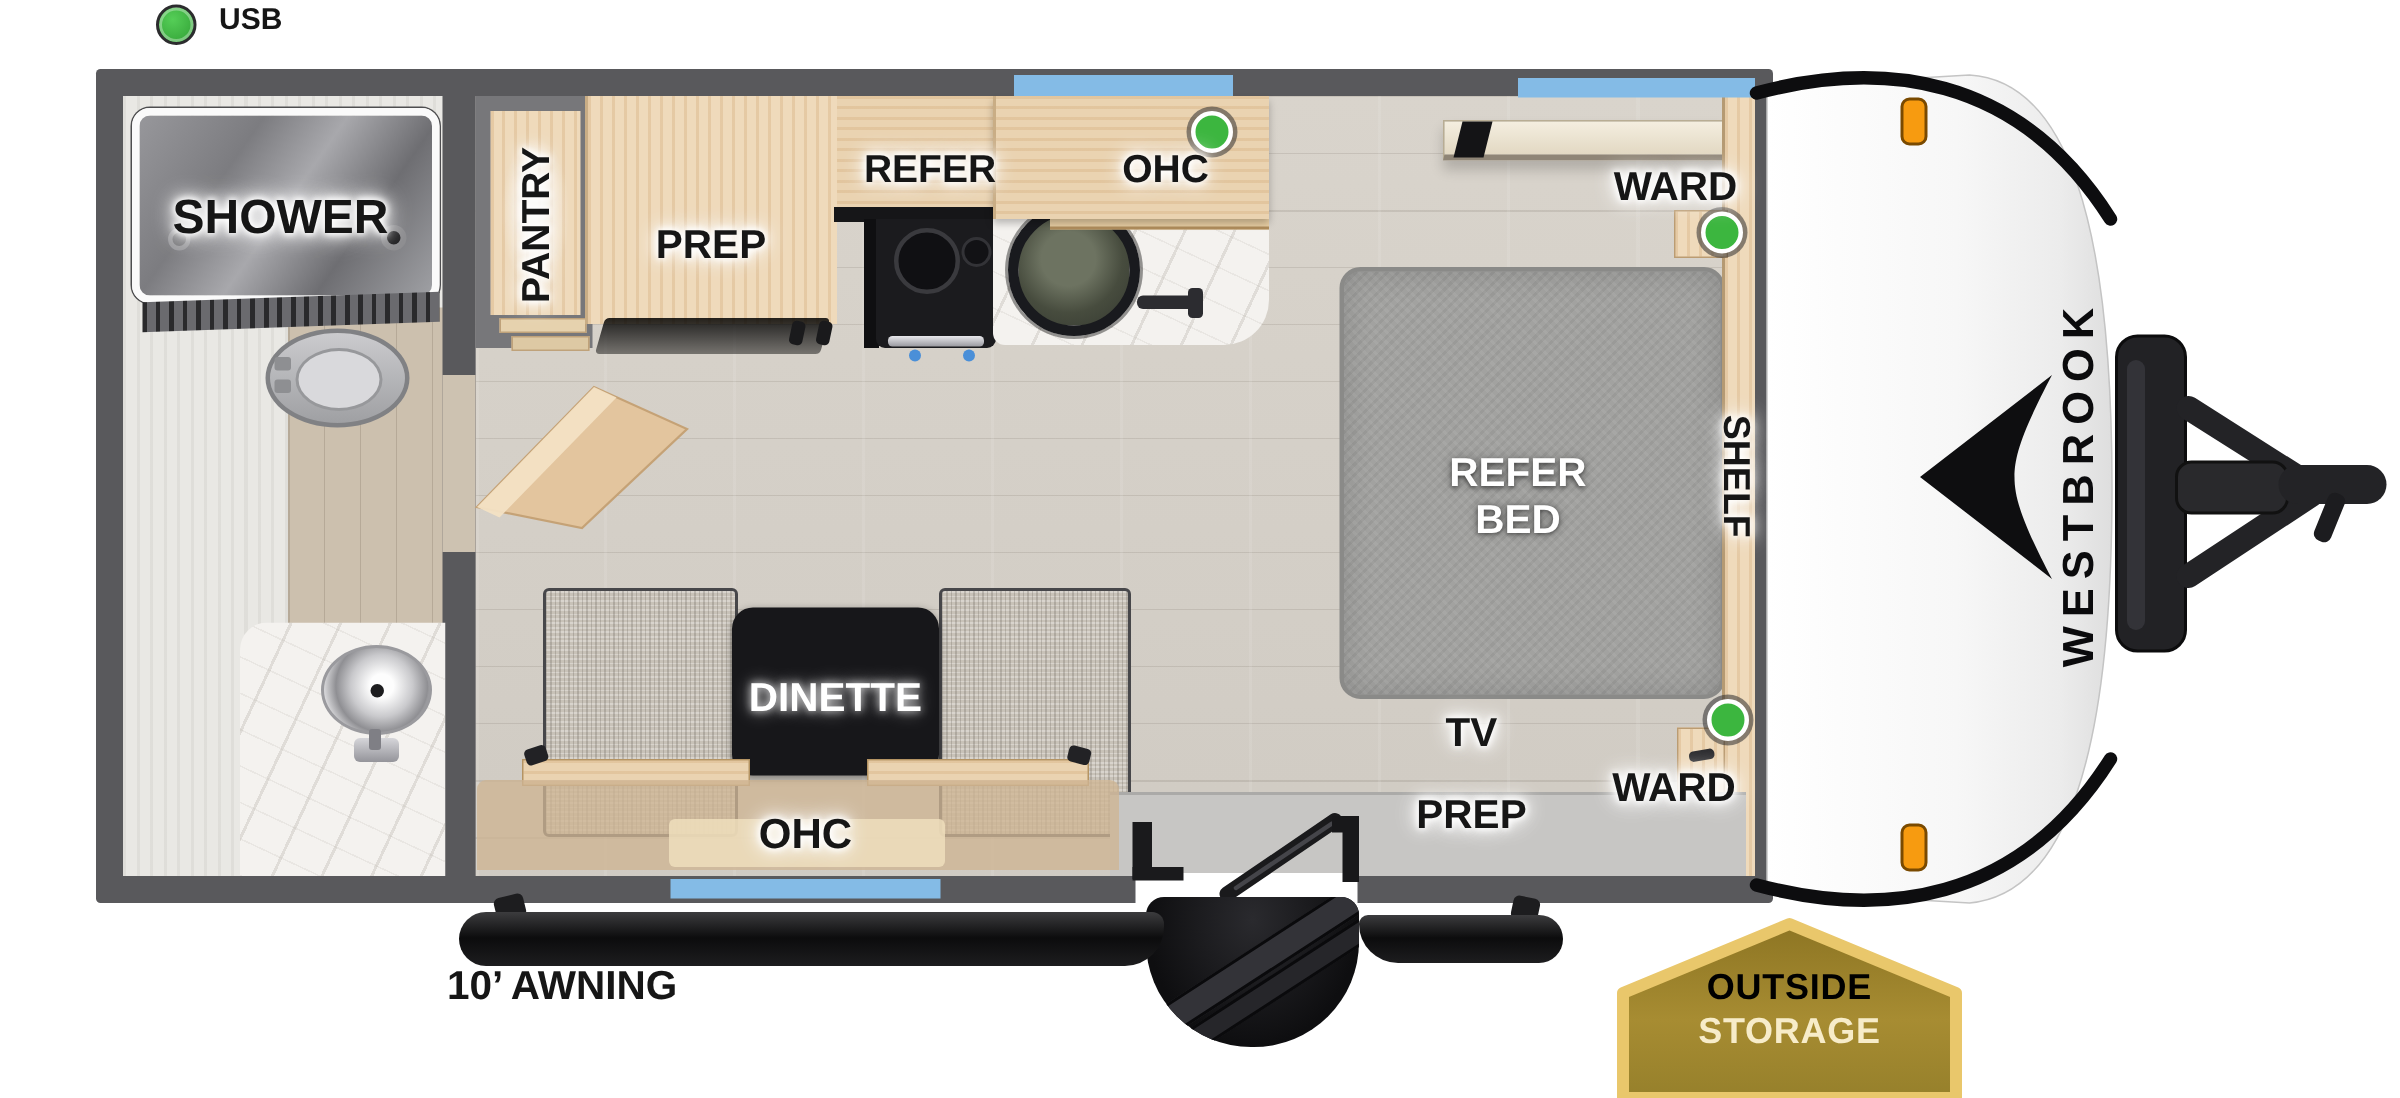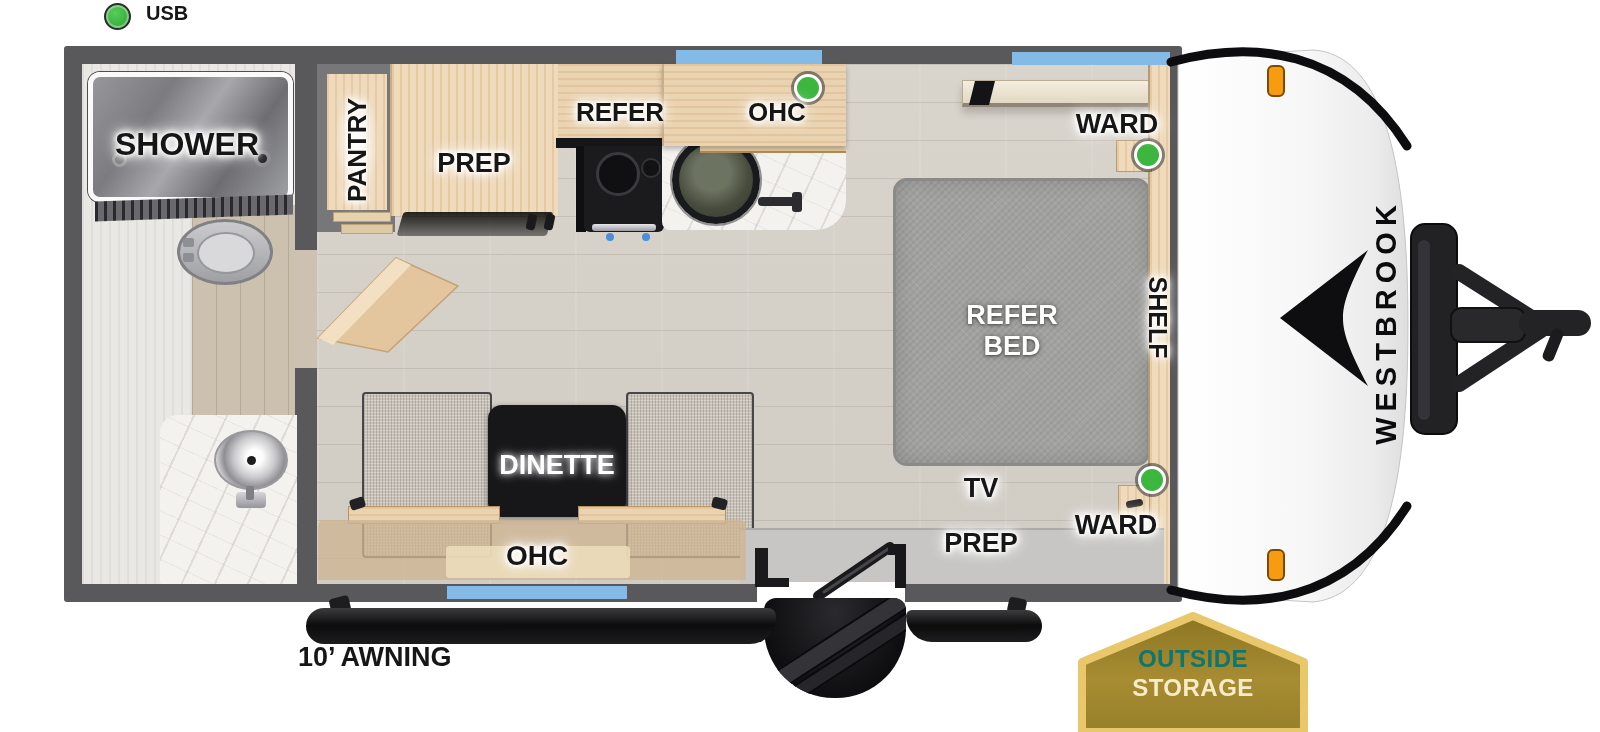--- a/index.html
+++ b/index.html
@@ -201,21 +201,21 @@
   <svg class="abs" style="left:1075px;top:610px;" width="236" height="122" viewBox="0 0 236 122">
     <path d="M118,6 L229,52 L229,122 L7,122 L7,52 Z" fill="url(#goldBG)" stroke="#e9c76b" stroke-width="8" stroke-linejoin="round"></path>
     <defs>
       <linearGradient id="goldBG" x1="0" y1="0" x2="0" y2="1">
         <stop offset="0" stop-color="#8d7523"></stop>
         <stop offset="0.55" stop-color="#a78c32"></stop>
         <stop offset="1" stop-color="#96802b"></stop>
       </linearGradient>
     </defs>
   </svg>
-  <div class="lbl" style="left:1113px;top:647px;width:160px;font-size:24px;color:#0f766e;font-weight:700;letter-spacing:0.5px;">OUTSIDE</div>
+  <div class="lbl" style="left:1113px;top:647px;width:160px;font-size:24px;color:#000000;font-weight:700;letter-spacing:0.5px;">OUTSIDE</div>
   <div class="lbl" style="left:1113px;top:676px;width:160px;font-size:24px;color:#f7ecc9;font-weight:700;letter-spacing:0.5px;">STORAGE</div>
 
   <div class="abs usb-dot" style="left:794px;top:74px;"></div>
   <div class="abs usb-dot" style="left:1134px;top:141px;"></div>
   <div class="abs usb-dot" style="left:1138px;top:466px;"></div>
 
   <div class="lbl glow" style="left:115px;top:128px;width:140px;font-size:32px;">SHOWER</div>
   <div class="lbl glow rot-ccw" style="left:287px;top:137px;width:140px;">PANTRY</div>
   <div class="lbl glow" style="left:414px;top:150px;width:120px;font-size:27px;">PREP</div>
   <div class="lbl glow" style="left:570px;top:99px;width:100px;">REFER</div>

